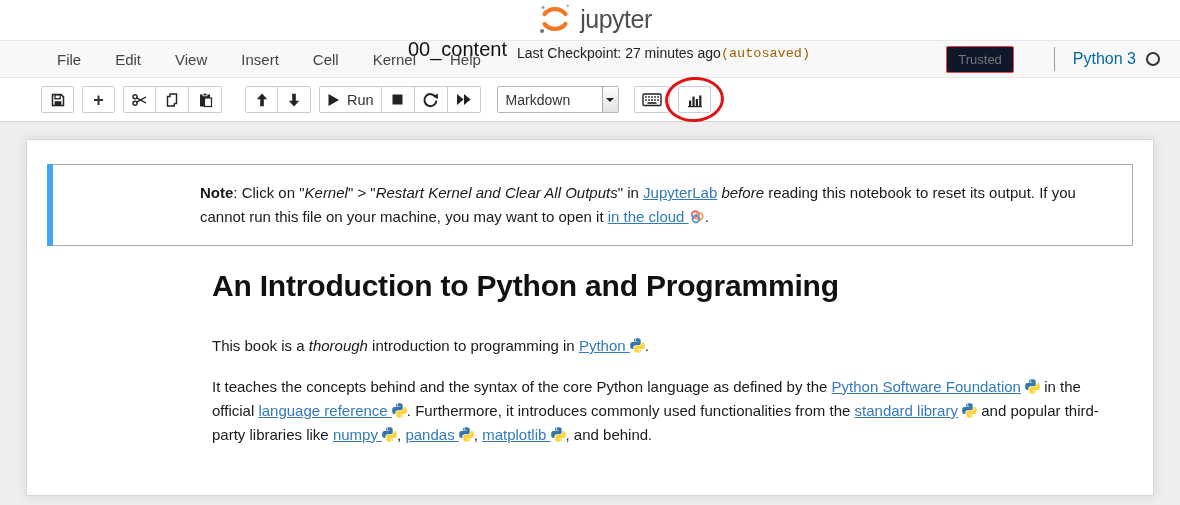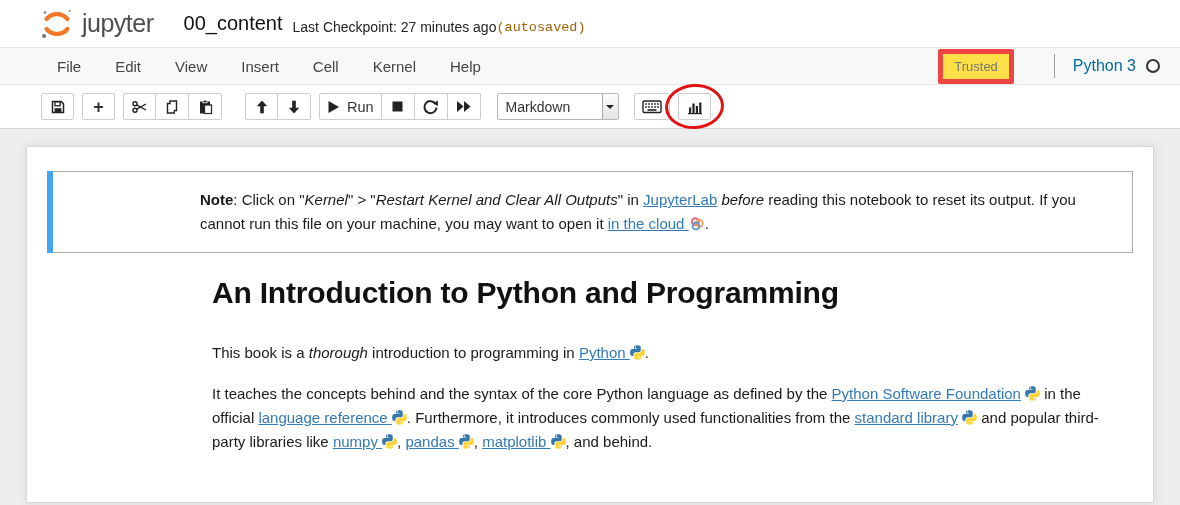--- a/index.html
+++ b/index.html
@@ -1,41 +1,41 @@
 <!DOCTYPE html>
 <html><head>
 <meta charset="utf-8">
 <style>
   * { margin:0; padding:0; box-sizing:border-box; }
   html,body { width:1180px; height:505px; overflow:hidden; background:#eeeeee;
               font-family:"Liberation Sans", sans-serif; color:#1a1a1a; }
 
   
-  #header { height:48px; background:#fff; display:flex; align-items:center;
-            padding:0 30px 0 38px; border-bottom:1px solid #e7e7e7; }
+  #header { height:41px; background:#fff; display:flex; align-items:center;
+            padding:0 30px 0 38px; border-bottom:1px solid #e7e7e7;flex-direction:column; }
   .logo-wrap { display:flex; align-items:center; cursor:pointer; }
   .jupyter-mark { width:38px; height:38px; }
   .jupyter-word { font-size:25px; color:#4e4e4e; margin-left:6px; letter-spacing:-0.5px; }
   .title-wrap { display:flex; align-items:flex-end; margin-left:30px; }
   .nb-title { font-size:20px; color:#111; }
   .checkpoint { font-size:14px; color:#222; margin-left:10px; }
   .autosaved { font-size:13.5px; color:#a16207; margin-left:0;font-family:Liberation Mono, monospace; }
   .header-right { margin-left:auto; display:flex; align-items:center; }
   .header-py { width:33px; height:33px; margin-right:36px; }
   .logout-btn { background:#fff; border:1px solid #ccc; border-radius:2px;
                 font-size:13.5px; color:#333; padding:6px 15px; cursor:pointer;
                 font-family:"Liberation Sans", sans-serif; }
 
   
   #menubar { height:37px; background:#f8f8f8; border-bottom:1px solid #e7e7e7;
              display:flex; align-items:center; padding:0 20px 0 40px; }
   .menu-item { font-size:15px; color:#444; padding:8px 17px; cursor:pointer; }
   .menubar-right { margin-left:auto; display:flex; align-items:center; }
-  .trusted-badge { border:5px solid #ef4444; border-radius:2px; color:#777;
-                   font-size:13px; padding:5px 11px; background:#fde047; }
+  .trusted-badge { border:1px solid #ef4444; border-radius:2px; color:#777;
+                   font-size:13px; padding:5px 11px; background:#0f172a; }
   .menubar-divider { width:1px; height:24px; background:#999; margin:0 18px 0 40px; }
   .kernel-name { font-size:16px; color:#0369a1; margin-right:10px; }
   .kernel-indicator { width:14px; height:14px; border:2px solid #333; border-radius:50%; }
 
   
   #toolbar { height:44px; background:#fff; border-bottom:1px solid #d4d4d4;
              display:flex; align-items:center; padding:0 0 0 41px; }
   .btn-group { display:flex; margin-right:8px; }
   .btn-group.gap-lg { margin-left:15px; }
   .tbtn { height:27px; min-width:33px; background:#fff; border:1px solid #ccc;

